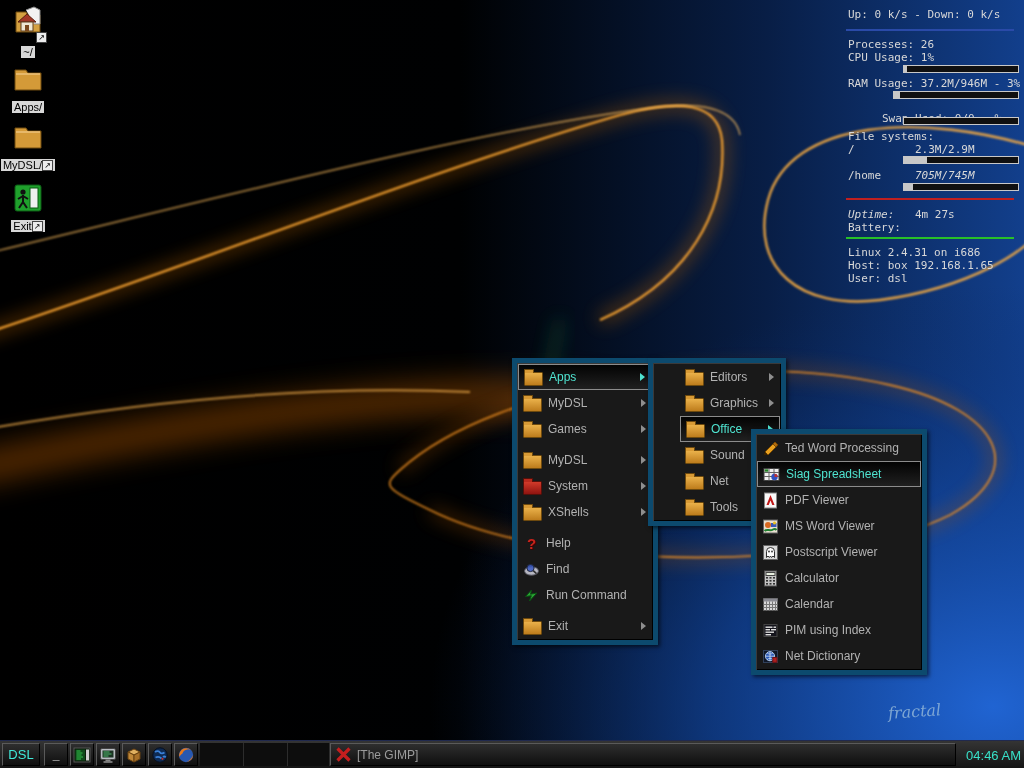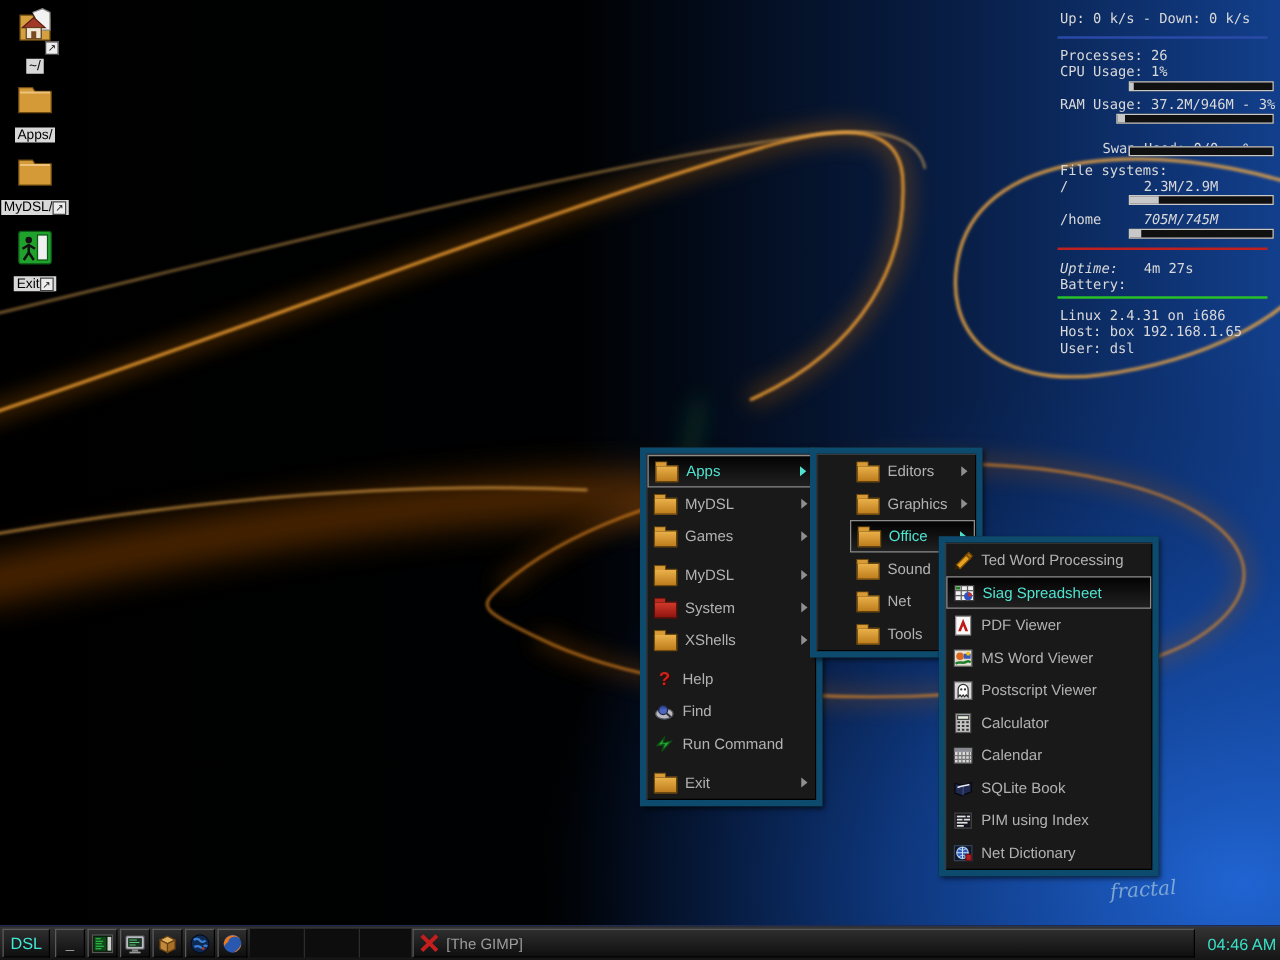--- a/index.html
+++ b/index.html
@@ -353,28 +353,20 @@
     <div class="mi">
       <svg class="micon" viewBox="0 0 17 17">
         <rect x="1.5" y="2.5" width="14" height="12" fill="#d8d8d8" stroke="#555"></rect>
         <rect x="1.5" y="2.5" width="14" height="3" fill="#8a8a92"></rect>
         <path d="M4.5 5.5 V14.5 M7.5 5.5 V14.5 M10.5 5.5 V14.5 M13.5 5.5 V14.5 M1.5 8.5 H15.5 M1.5 11.5 H15.5" stroke="#777"></path>
       </svg>
       <span>Calendar</span>
     </div>
     <div class="mi">
       <svg class="micon" viewBox="0 0 17 17">
-        <path d="M2 12.5 L7.5 14.5 L15 11.5 L15 4 L8.5 6.2 L2 4.8 Z" fill="#202a50" stroke="#05070f"></path>
-        <path d="M8.5 6.2 L8.5 14.2" stroke="#3a4a80"></path>
-        <path d="M4 8 C7 6.5 11 6.5 13.5 5.6" stroke="#e8e8f0" stroke-width="1.2" fill="none"></path>
-      </svg>
-      <span>SQLite Book</span>
-    </div>
-    <div class="mi">
-      <svg class="micon" viewBox="0 0 17 17">
         <rect x="2" y="2.5" width="13" height="12" fill="#14141c" stroke="#444"></rect>
         <g fill="#e0e0e0">
           <rect x="3.5" y="4.5" width="7" height="1.4"></rect>
             <rect x="11.5" y="4.5" width="2.5" height="1.4"></rect>
           <rect x="3.5" y="7" width="4.5" height="1.4"></rect>
             <rect x="9" y="7" width="5" height="1.4"></rect>
           <rect x="3.5" y="9.5" width="8.5" height="1.4"></rect>
           <rect x="3.5" y="12" width="5.5" height="1.4"></rect>
         </g>
       </svg>

